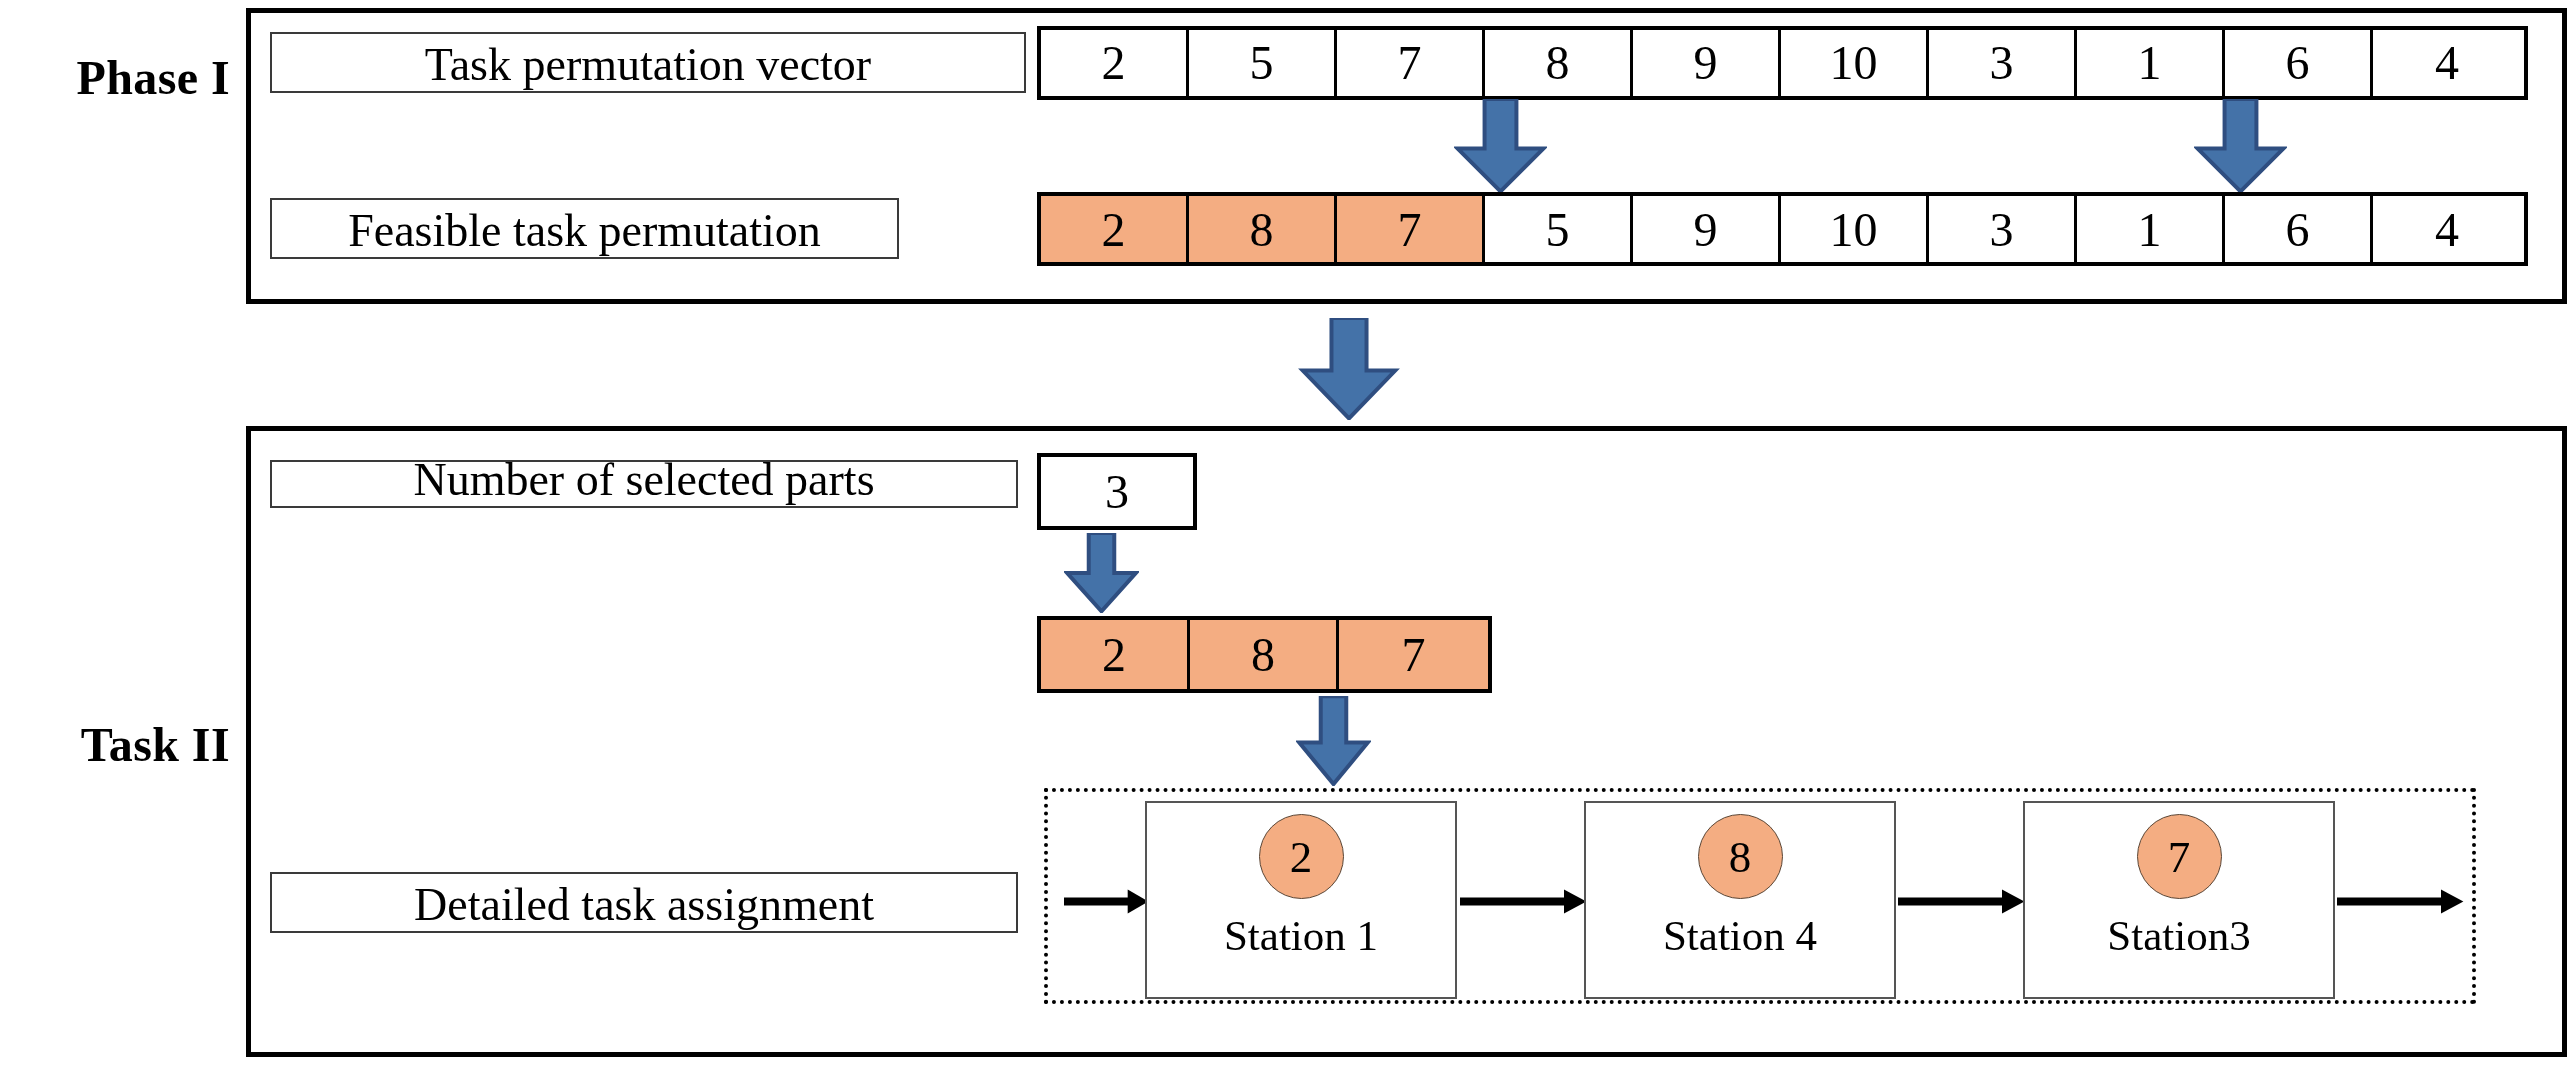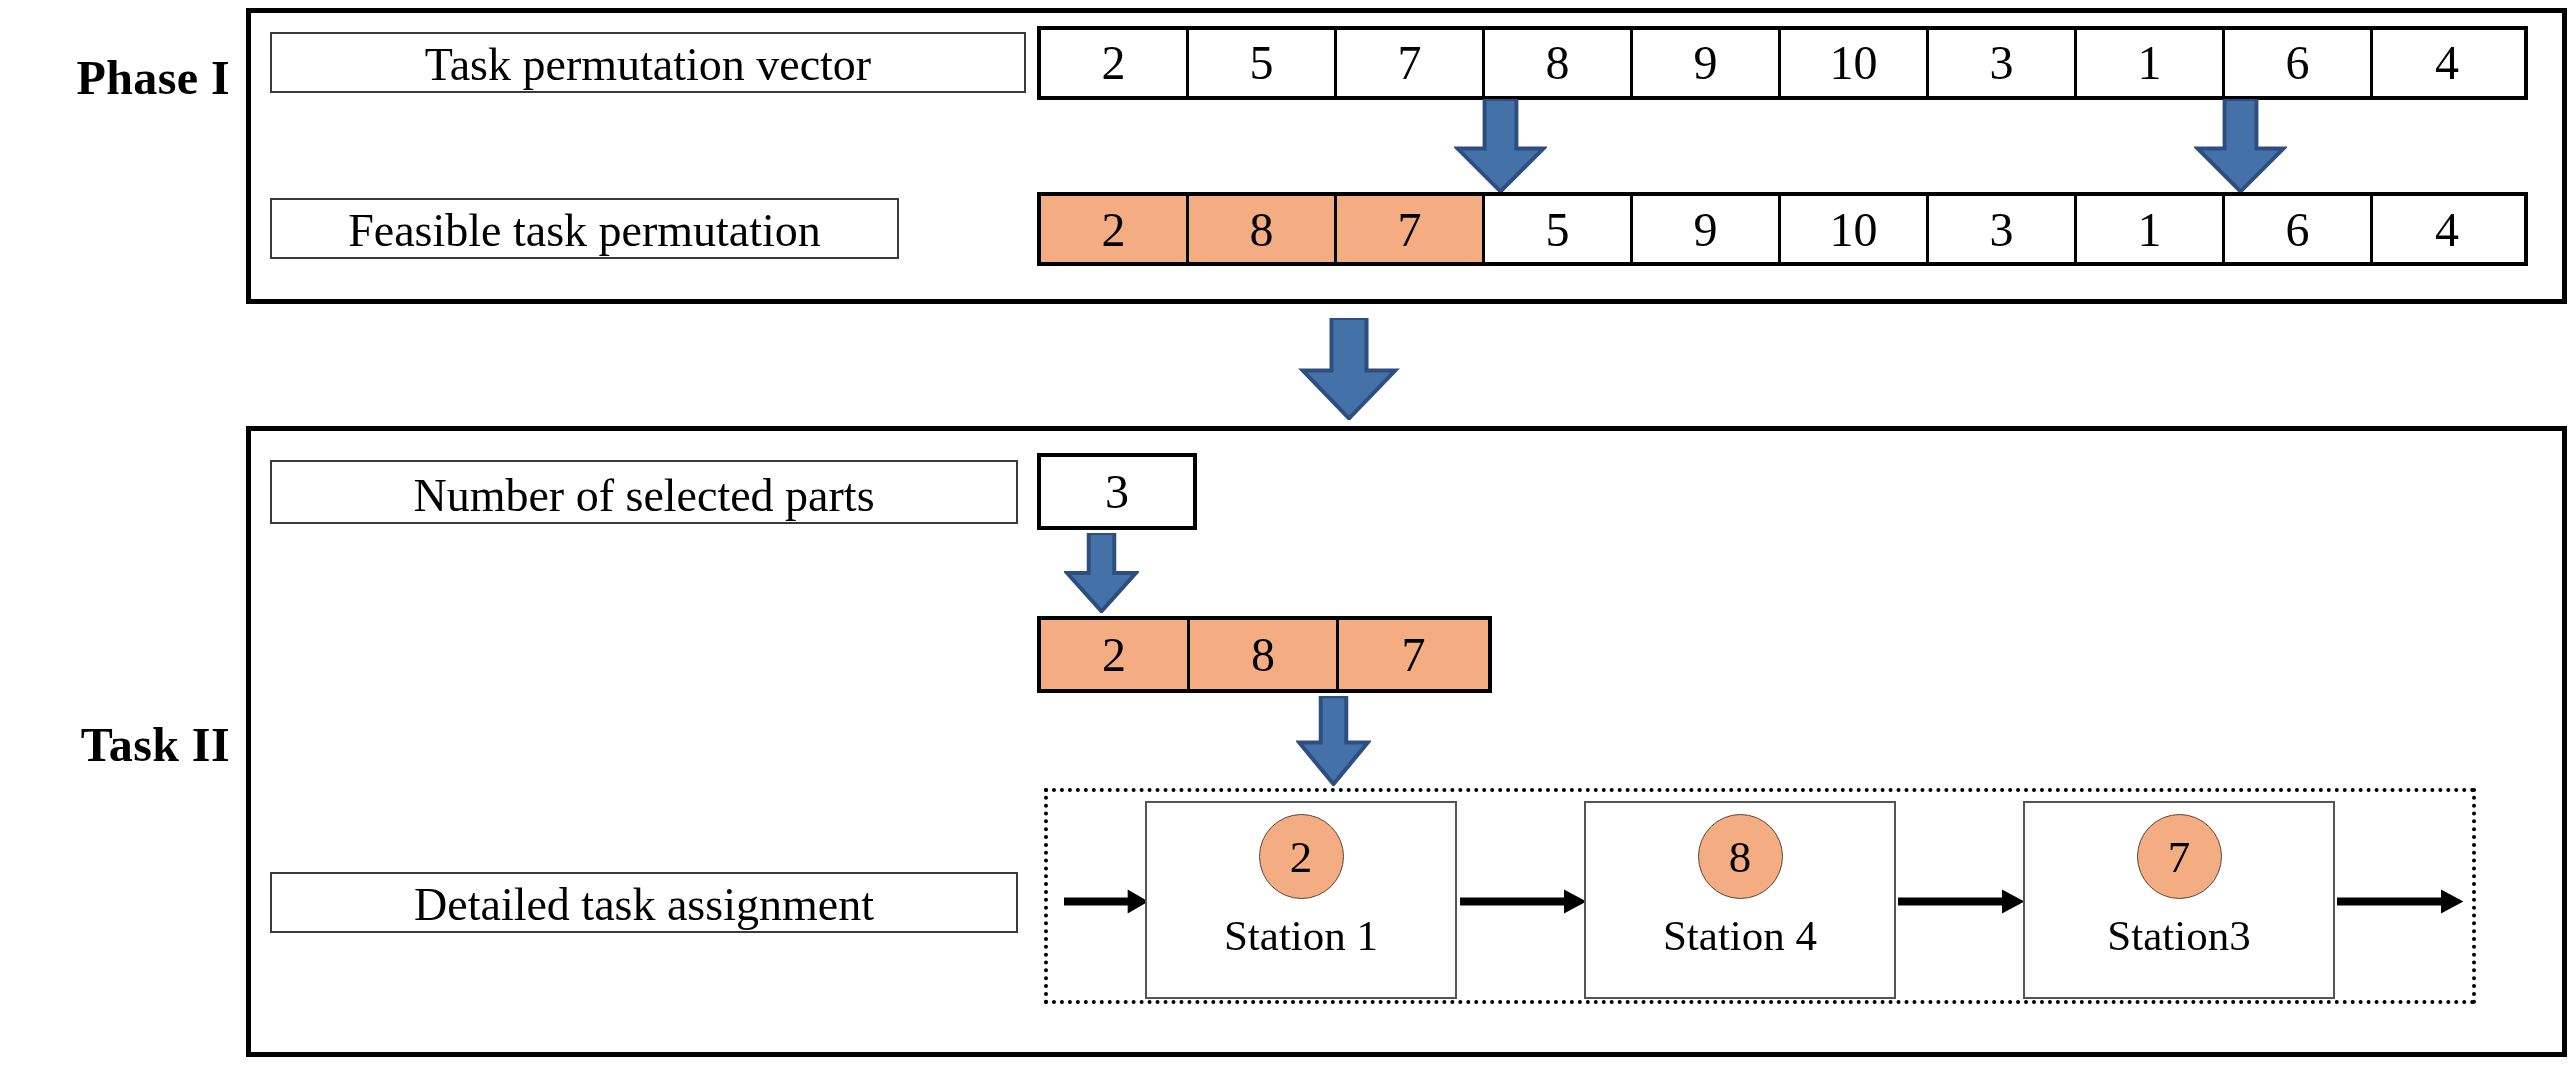--- a/index.html
+++ b/index.html
@@ -54,21 +54,21 @@
     box-sizing: border-box;
     display: flex;
     align-items: flex-end;
     justify-content: center;
     font-size: 46px;
     color: #000;
     white-space: nowrap;
   }
   #cap-tpv   { left: 270px;  top: 32px;   width: 756px; height: 61px; }
   #cap-ftp   { left: 270px;  top: 198px;  width: 629px; height: 61px; }
-  #cap-nsp   { left: 270px;  top: 460px;  width: 748px; height: 64px; }
+  #cap-nsp   { left: 270px;  top: 460px;  width: 748px; height: 48px; }
   #cap-sp    { left: 270px;  top: 620px;  width: 748px; height: 62px; }
   #cap-dta   { left: 270px;  top: 872px; width: 748px; height: 61px; }
 
   
   .vector {
     position: absolute;
     display: flex;
     box-sizing: border-box;
     border: 4px solid #000;
     background: #fff;

